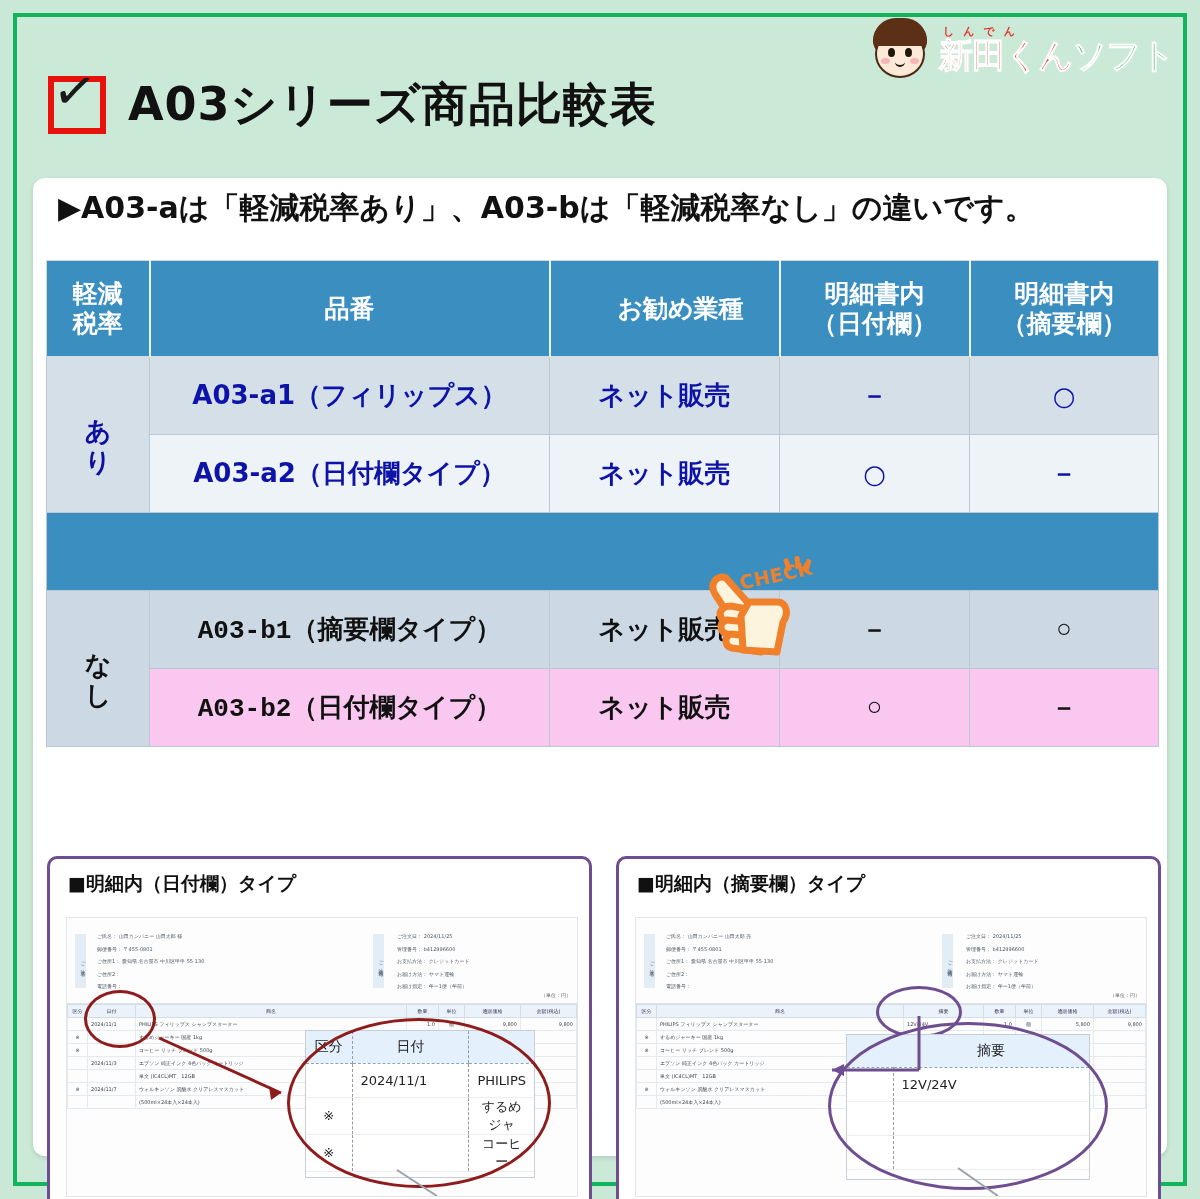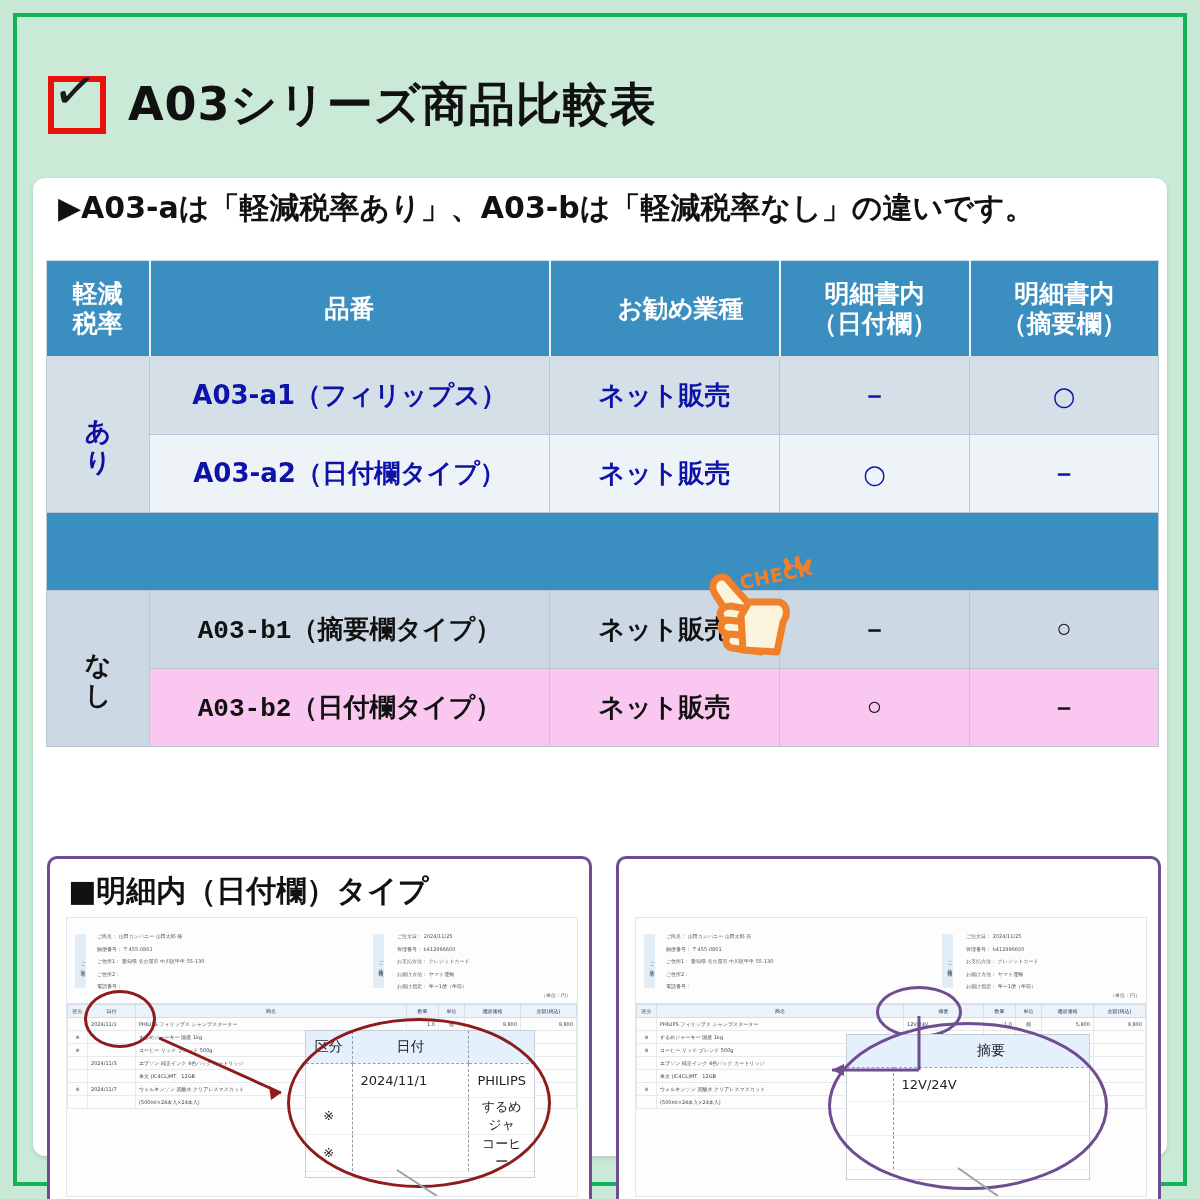--- a/index.html
+++ b/index.html
@@ -142,21 +142,21 @@
   .spark.s3{ left:108px; top:3px; transform:rotate(16deg);}
 
   
   .panel{
     position:absolute; top:678px; width:545px; height:462px;
     background:#fff; border:3px solid #6e4e90; border-radius:10px;
   }
   .panel.left{ left:14px; }
   .panel.right{ left:583px; }
   .panel-title{
-    position:absolute; left:18px; top:12px; font-size:30px; font-weight:bold; color:#111;
+    position:absolute; left:18px; top:12px; font-size:19px; font-weight:bold; color:#111;
     white-space:nowrap;
   }
   .doc-preview{
     position:absolute; left:16px; top:58px; width:512px; height:280px;
     background:#fdfdfd; border:1px solid #e3e6ea; overflow:hidden;
     font-size:5px; color:#333;
   }
   .doc-head{ position:relative; height:86px; border-bottom:1px solid #dde3e8;}
   .doc-sidelabel{
     position:absolute; left:8px; top:16px; width:11px; height:54px;
@@ -211,20 +211,40 @@
   .zt .rcol{ border-left:1px dashed #99a; width:62px;text-align:center;}
 </style>
 </head>
 <body>
 
 <div class="page-bg"></div>
 <div class="frame-border"></div>
 
 <div class="header">
 
+  <div class="logo">
+    <div class="logo-face">
+      <div class="face-hair"></div>
+      <div class="face-skin"></div>
+      <div class="face-hair2"></div>
+      <div class="eye l"></div>
+        <div class="eye r"></div>
+      <div class="cheek l"></div>
+        <div class="cheek r"></div>
+      <div class="mouth"></div>
+    </div>
+    <div class="logo-text">
+      <span class="furigana">しんでん</span>
+      <span class="brand">
+        <span class="red">新田</span>
+        <span class="red">くん</span>
+        <span class="green">ソフト</span>
+      </span>
+    </div>
+  </div>
 
   <div class="title-row">
     <div class="check-box">
       <div class="check-mark">✓</div>
     </div>
     <div class="title-text">
       <span class="hl"></span>
       <span>A03シリーズ商品比較表</span>
     </div>
   </div>
@@ -427,20 +447,21 @@
       <svg style="position:absolute;left:0;top:0;width:512px;height:280px;z-index:7;pointer-events:none">
         <line x1="92" y1="120" x2="214" y2="175" stroke="#8e1c1c" stroke-width="3"></line>
         <polygon points="214,175 202,168 204,182" fill="#8e1c1c"></polygon>
         <line x1="330" y1="252" x2="370" y2="278" stroke="#9aa3ab" stroke-width="2"></line>
       </svg>
     </div>
 
   </div>
 
   <div class="panel right">
+    <div class="panel-title">■明細内（摘要欄）タイプ</div>
 
     <div class="doc-preview">
       <div class="doc-head">
         <div class="doc-sidelabel">ご注文者</div>
         <div class="doc-left-info">
           <div>ご氏名： 山田カンパニー 山田太郎 売</div>
           <div>郵便番号： 〒455-0801</div>
           <div>ご住所1： 愛知県 名古屋市 中川区甲申 55-130</div>
           <div>ご住所2：</div>
           <div>電話番号：</div>

